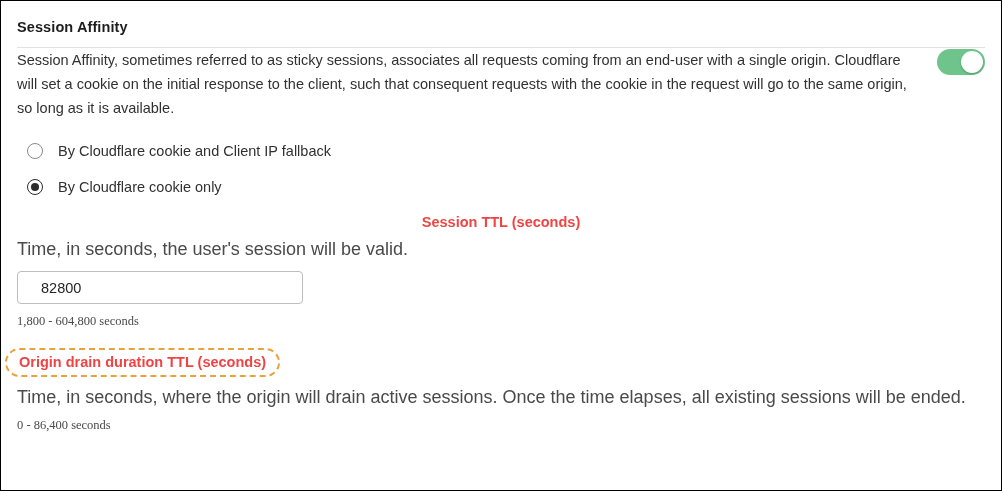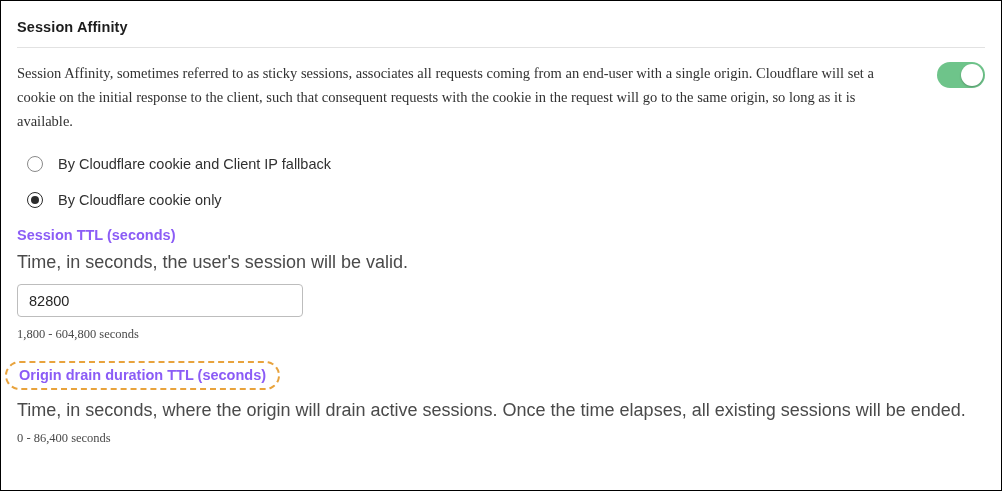--- a/index.html
+++ b/index.html
@@ -36,22 +36,20 @@
     margin: 2px 0 0 0;
   }
   .divider {
     margin-top: 12px;
     height: 1px;
     background: #e2e2e2;
     width: 968px;
   }
   .desc-row {
     position: relative;
-    margin-top: 13px;
-    font-family: Liberation Serif, serif;
   }
   .description {
     font-size: 14.5px;
     line-height: 24px;
     color: #313131;
     width: 890px;
   }
   
   .toggle {
     position: absolute;
@@ -114,21 +112,22 @@
     font-size: 14.5px;
     color: #313131;
   }
   
   .field {
     margin-top: 14px;
   }
   .field-label {
     font-size: 14.5px;
     font-weight: bold;
-    color: #8b5cf6;
+    color: #ef4444;
+    text-align: center;
   }
   .field-label.highlighted {
     display: inline-block;
     padding: 4px 12px 5px 12px;
     border: 2px dashed #e8a33d;
     border-radius: 16px;
     margin-left: -12px;
     position: relative;
     top: -1px;
   }
@@ -136,21 +135,21 @@
     font-size: 18px;
     color: #4a4a4a;
     margin-top: 9px;
   }
   .text-input {
     display: block;
     box-sizing: border-box;
     margin-top: 11px;
     width: 286px;
     height: 33px;
-    padding: 0 11px;
+    padding: 0 23px;
     border: 1px solid #bdbdbd;
     border-radius: 4px;
     background: #ffffff;
     font-family: "Liberation Sans", sans-serif;
     font-size: 14.5px;
     color: #262626;
     outline: none;
   }
   .range-note {
     font-size: 12.5px;

